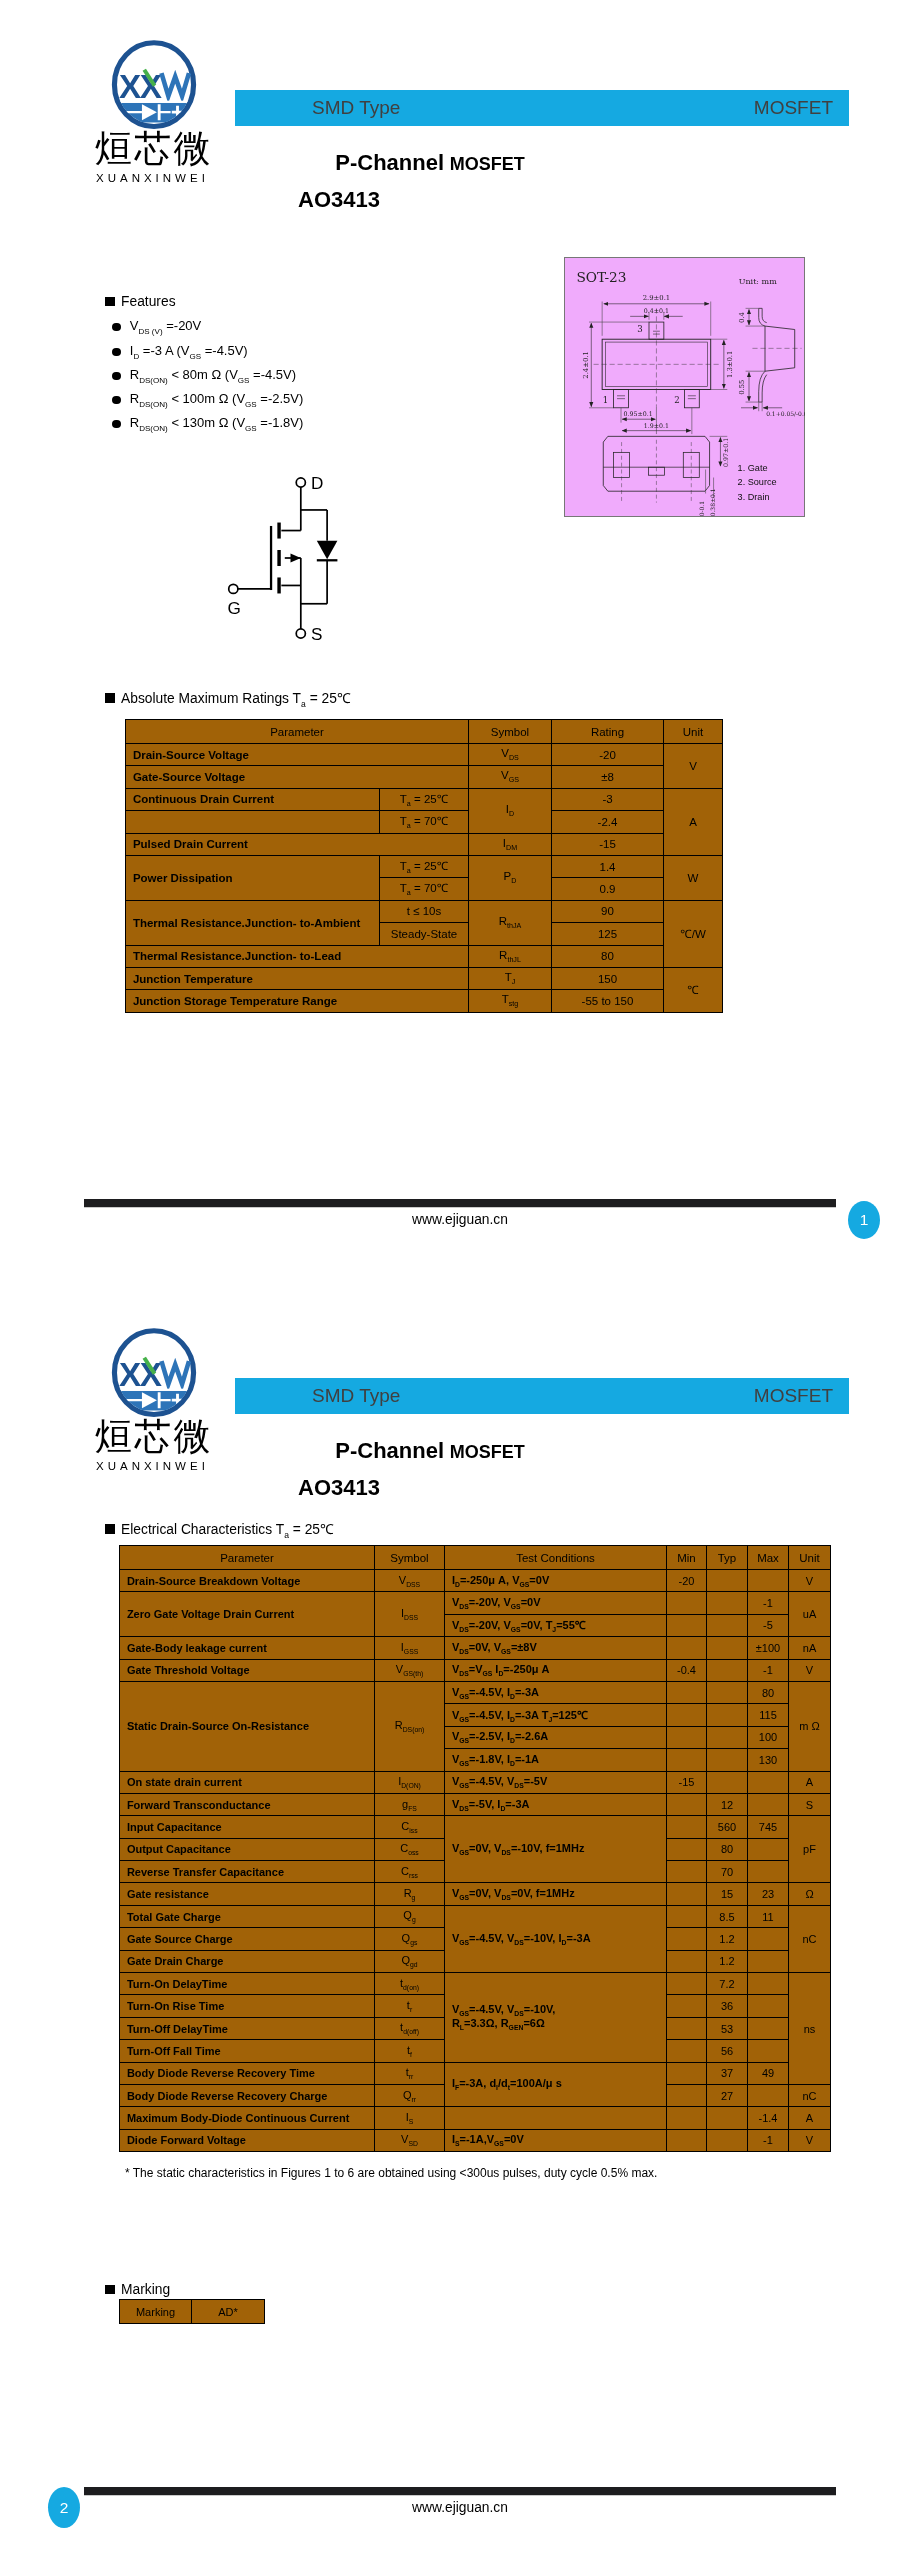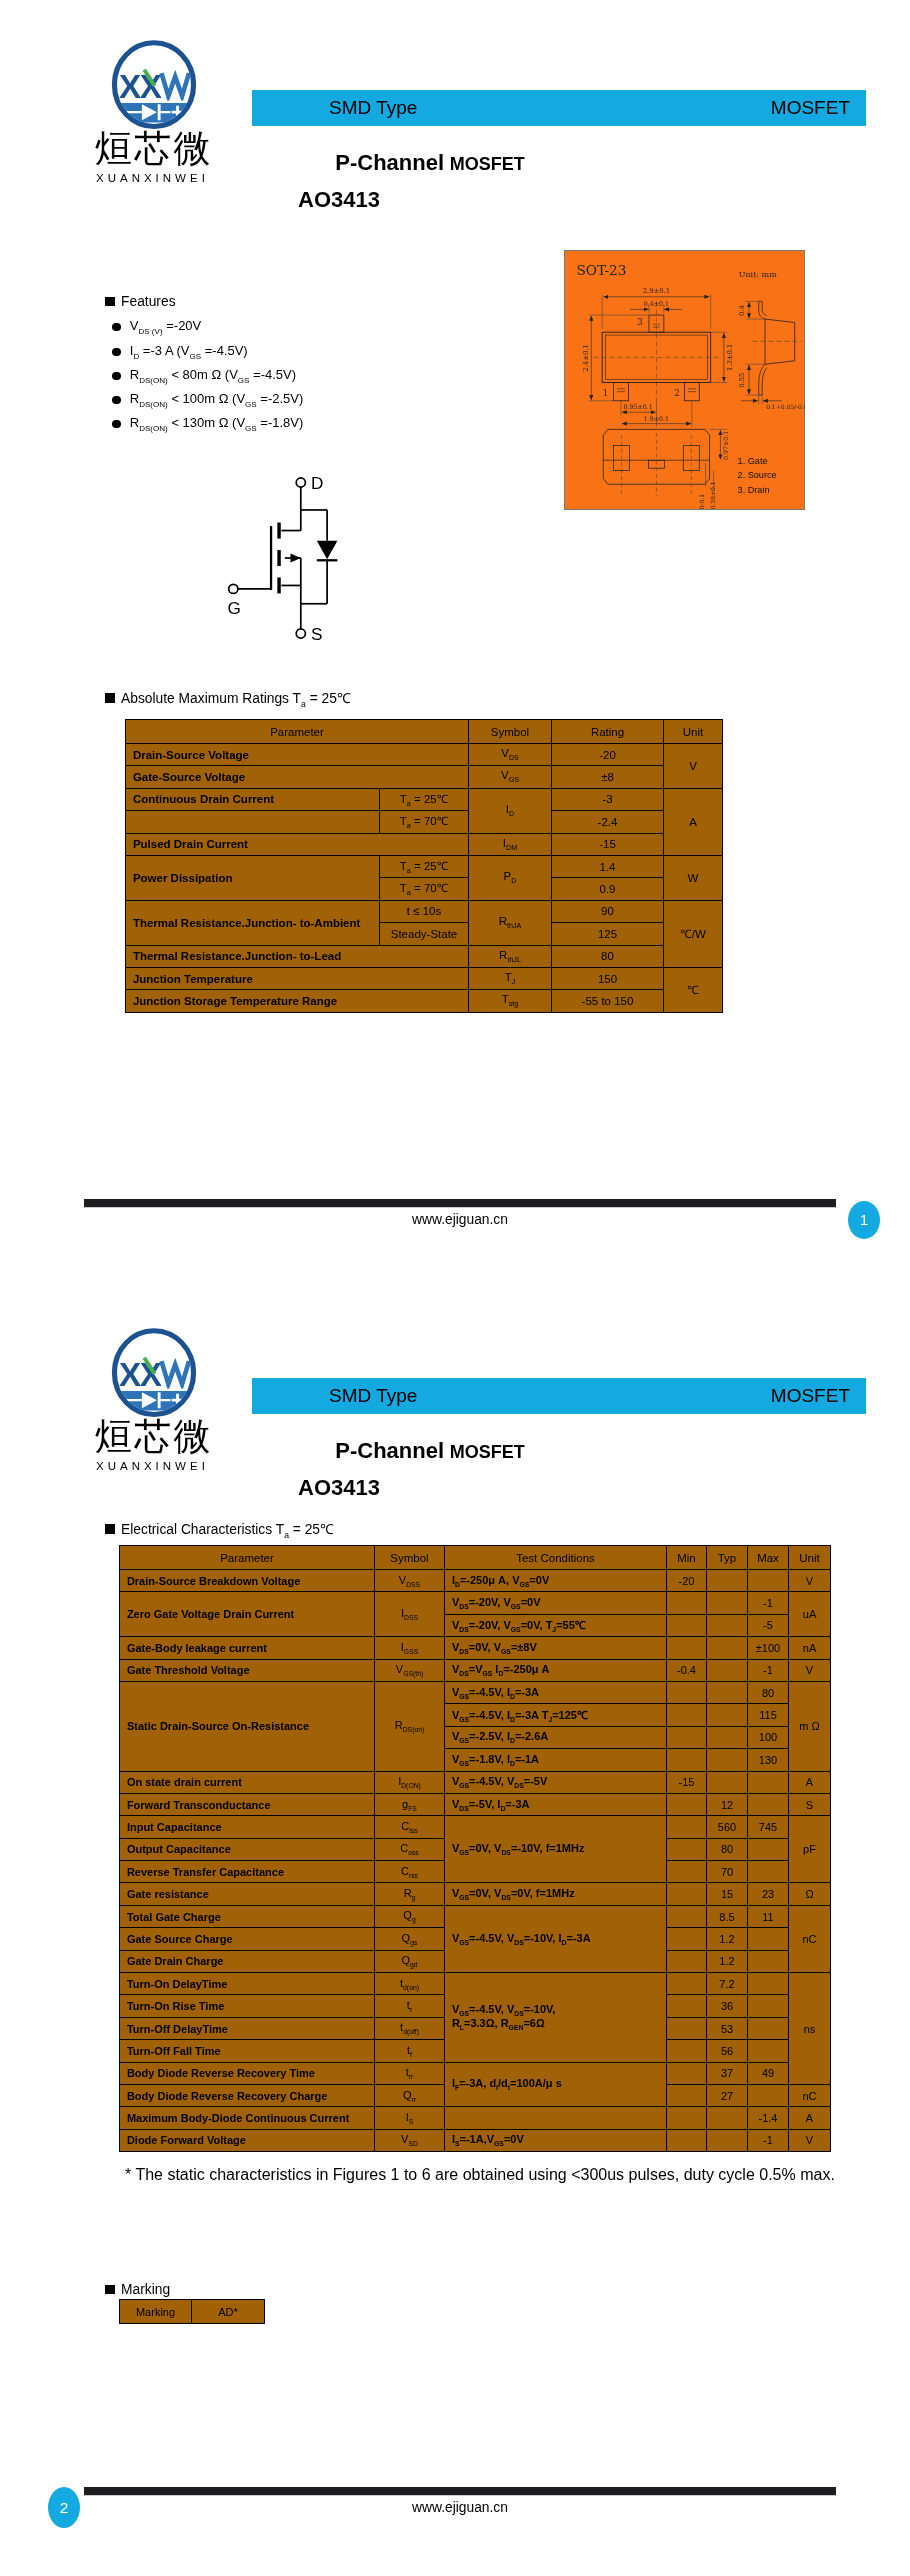--- a/index.html
+++ b/index.html
@@ -4,44 +4,44 @@
 <style>
   html,body{margin:0;padding:0;background:#ffffff;}
   body{font-family:"Liberation Sans",sans-serif;color:#000;}
   #sheet{position:relative;width:910px;height:2576px;background:#fff;overflow:hidden;}
   .page{position:absolute;left:0;width:910px;height:1288px;}
   sub{font-size:0.62em;}
   
   .logo{position:absolute;left:111px;top:40px;width:86px;height:91px;}
   .cnname{position:absolute;left:95px;top:130px;width:126px;font-size:37px;font-weight:normal;letter-spacing:2.3px;line-height:1.05;white-space:nowrap;}
   .enname{position:absolute;left:96px;top:172px;font-size:11.5px;letter-spacing:4px;white-space:nowrap;}
-  .banner{position:absolute;left:252px;top:90px;width:614px;height:36px;background:#15a9e1;display:flex;align-items:center;justify-content:space-between;padding:0 16px 0 77px;box-sizing:border-box;color:#000000;font-size:19px;}
+  .banner{position:absolute;left:235px;top:90px;width:614px;height:36px;background:#15a9e1;display:flex;align-items:center;justify-content:space-between;padding:0 16px 0 77px;box-sizing:border-box;color:#404040;font-size:19px;}
   .ptitle{position:absolute;left:298px;top:150px;width:264px;text-align:center;font-weight:bold;white-space:nowrap;}
   .ptitle .fam{font-size:22px;}
   .ptitle .famtype{font-size:18px;margin-left:5.7px;}
   .part{position:absolute;left:298px;top:187px;width:264px;text-align:left;font-size:22px;font-weight:bold;}
   
   .sec-head{position:absolute;display:flex;align-items:center;gap:6.3px;font-size:13.8px;white-space:nowrap;}
   .sq{width:9.8px;height:9.8px;background:#000;flex:0 0 auto;}
   
   .feat{position:absolute;left:112px;display:flex;align-items:center;gap:9.2px;font-size:13px;white-space:nowrap;}
   .dot{width:8.6px;height:8.6px;border-radius:50%;background:#000;flex:0 0 auto;}
   
-  .pkgbox{position:absolute;left:564px;top:250px;width:241px;height:260px;border:0.6px solid #777;box-sizing:border-box;background:#f97316;}
+  .pkgbox{position:absolute;left:564px;top:257px;width:241px;height:260px;border:0.6px solid #777;box-sizing:border-box;background:#f0abfc;}
   
   .dtable{border-collapse:collapse;table-layout:fixed;position:absolute;border:1.7px solid #000;background:#a16207;}
   .dtable td{border:1.1px solid #000;font-size:11px;text-align:center;vertical-align:middle;padding:0 2.3px;white-space:nowrap;overflow:hidden;}
   .dtable td.pl{text-align:left;padding-left:6.9px;font-weight:bold;}
   .abs td{font-size:11.5px;}
   .hdr td{font-size:11.5px;}
   
   .fbar{position:absolute;left:84px;top:1199px;width:752px;height:7.5px;background:#1d1d1f;border-bottom:1.7px solid #c9c9c9;}
   .furl{position:absolute;left:84px;top:1212px;width:752px;text-align:center;font-size:13.8px;}
   .badge{position:absolute;background:#15a9e1;color:#fff;border-radius:50%;display:flex;align-items:center;justify-content:center;font-size:15.5px;}
-  .note{position:absolute;font-size:16px;white-space:nowrap;text-align:right;}
+  .note{position:absolute;font-size:12px;white-space:nowrap;text-align:right;}
   .dimtxt{font-family:"DejaVu Serif",serif;fill:#222;}
   .legend{font-family:"Liberation Sans",sans-serif;fill:#111;}
 </style>
 </head>
 <body>
 
 <div id="sheet">
 
   <section class="page" style="top:0">
 

